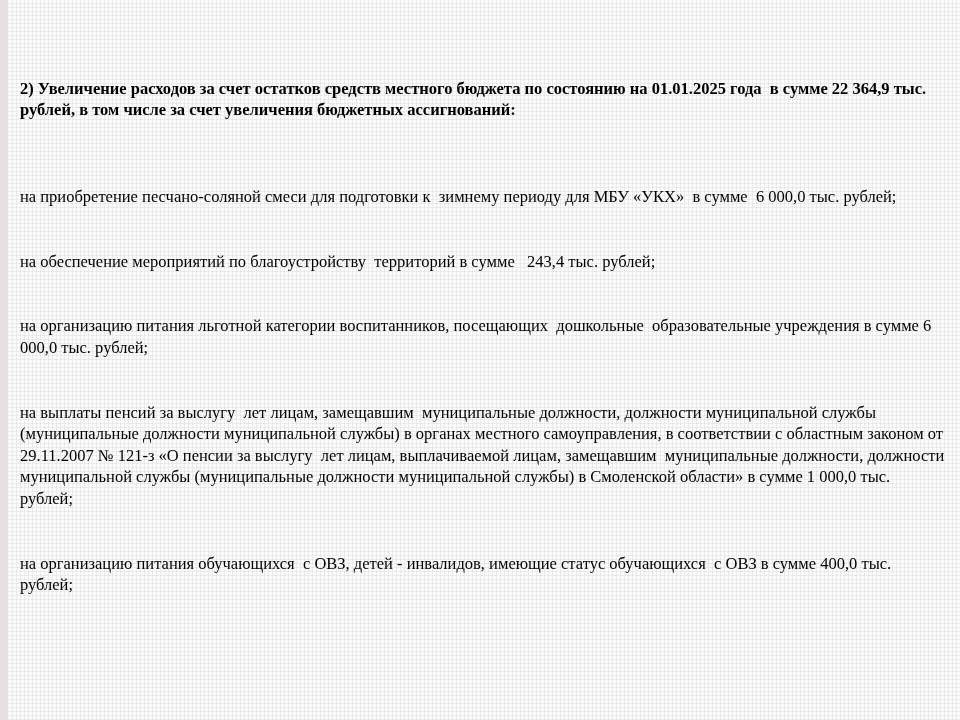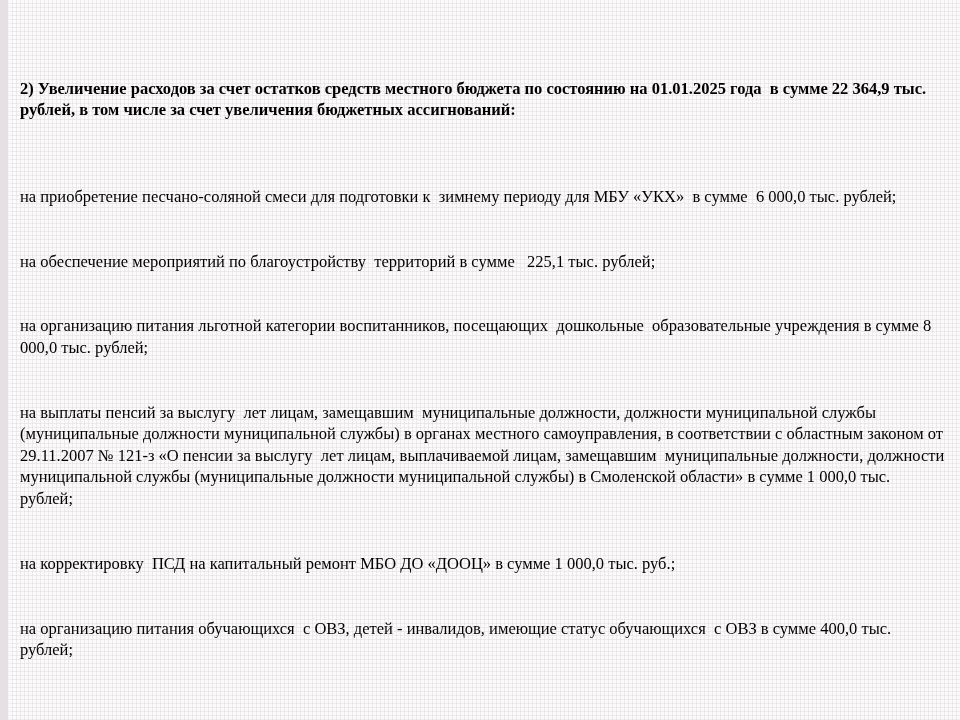--- a/index.html
+++ b/index.html
@@ -41,24 +41,23 @@
 </head>
 <body>
 
 <div class="left-strip"></div>
 
 <div class="content">
 
   <div class="para bold">2) Увеличение расходов за счет остатков средств местного бюджета по состоянию на 01.01.2025 года  в сумме 22 364,9 тыс. рублей, в том числе за счет увеличения бюджетных ассигнований:</div>
 
   <div class="para">на приобретение песчано-соляной смеси для подготовки к  зимнему периоду для МБУ «УКХ»  в сумме  6 000,0 тыс. рублей;</div>
-  <div class="para">на обеспечение мероприятий по благоустройству  территорий в сумме   225,1 тыс. рублей;</div>
-  <div class="para">на организацию питания льготной категории воспитанников, посещающих  дошкольные  образовательные учреждения в сумме 8 000,0 тыс. рублей;</div>
+  <div class="para">на обеспечение мероприятий по благоустройству  территорий в сумме   243,4 тыс. рублей;</div>
+  <div class="para">на организацию питания льготной категории воспитанников, посещающих  дошкольные  образовательные учреждения в сумме 6 000,0 тыс. рублей;</div>
   <div class="para">на выплаты пенсий за выслугу  лет лицам, замещавшим  муниципальные должности, должности муниципальной службы (муниципальные должности муниципальной службы) в органах местного самоуправления, в соответствии с областным законом от 29.11.2007 № 121-з «О пенсии за выслугу  лет лицам, выплачиваемой лицам, замещавшим  муниципальные должности, должности муниципальной службы (муниципальные должности муниципальной службы) в Смоленской области» в сумме 1 000,0 тыс. рублей;</div>
-  <div class="para">на корректировку  ПСД на капитальный ремонт МБО ДО «ДООЦ» в сумме 1 000,0 тыс. руб.;</div>
   <div class="para">на организацию питания обучающихся  с ОВЗ, детей - инвалидов, имеющие статус обучающихся  с ОВЗ в сумме 400,0 тыс. рублей;</div>
   
   
   
   
 
   
 
   
 

